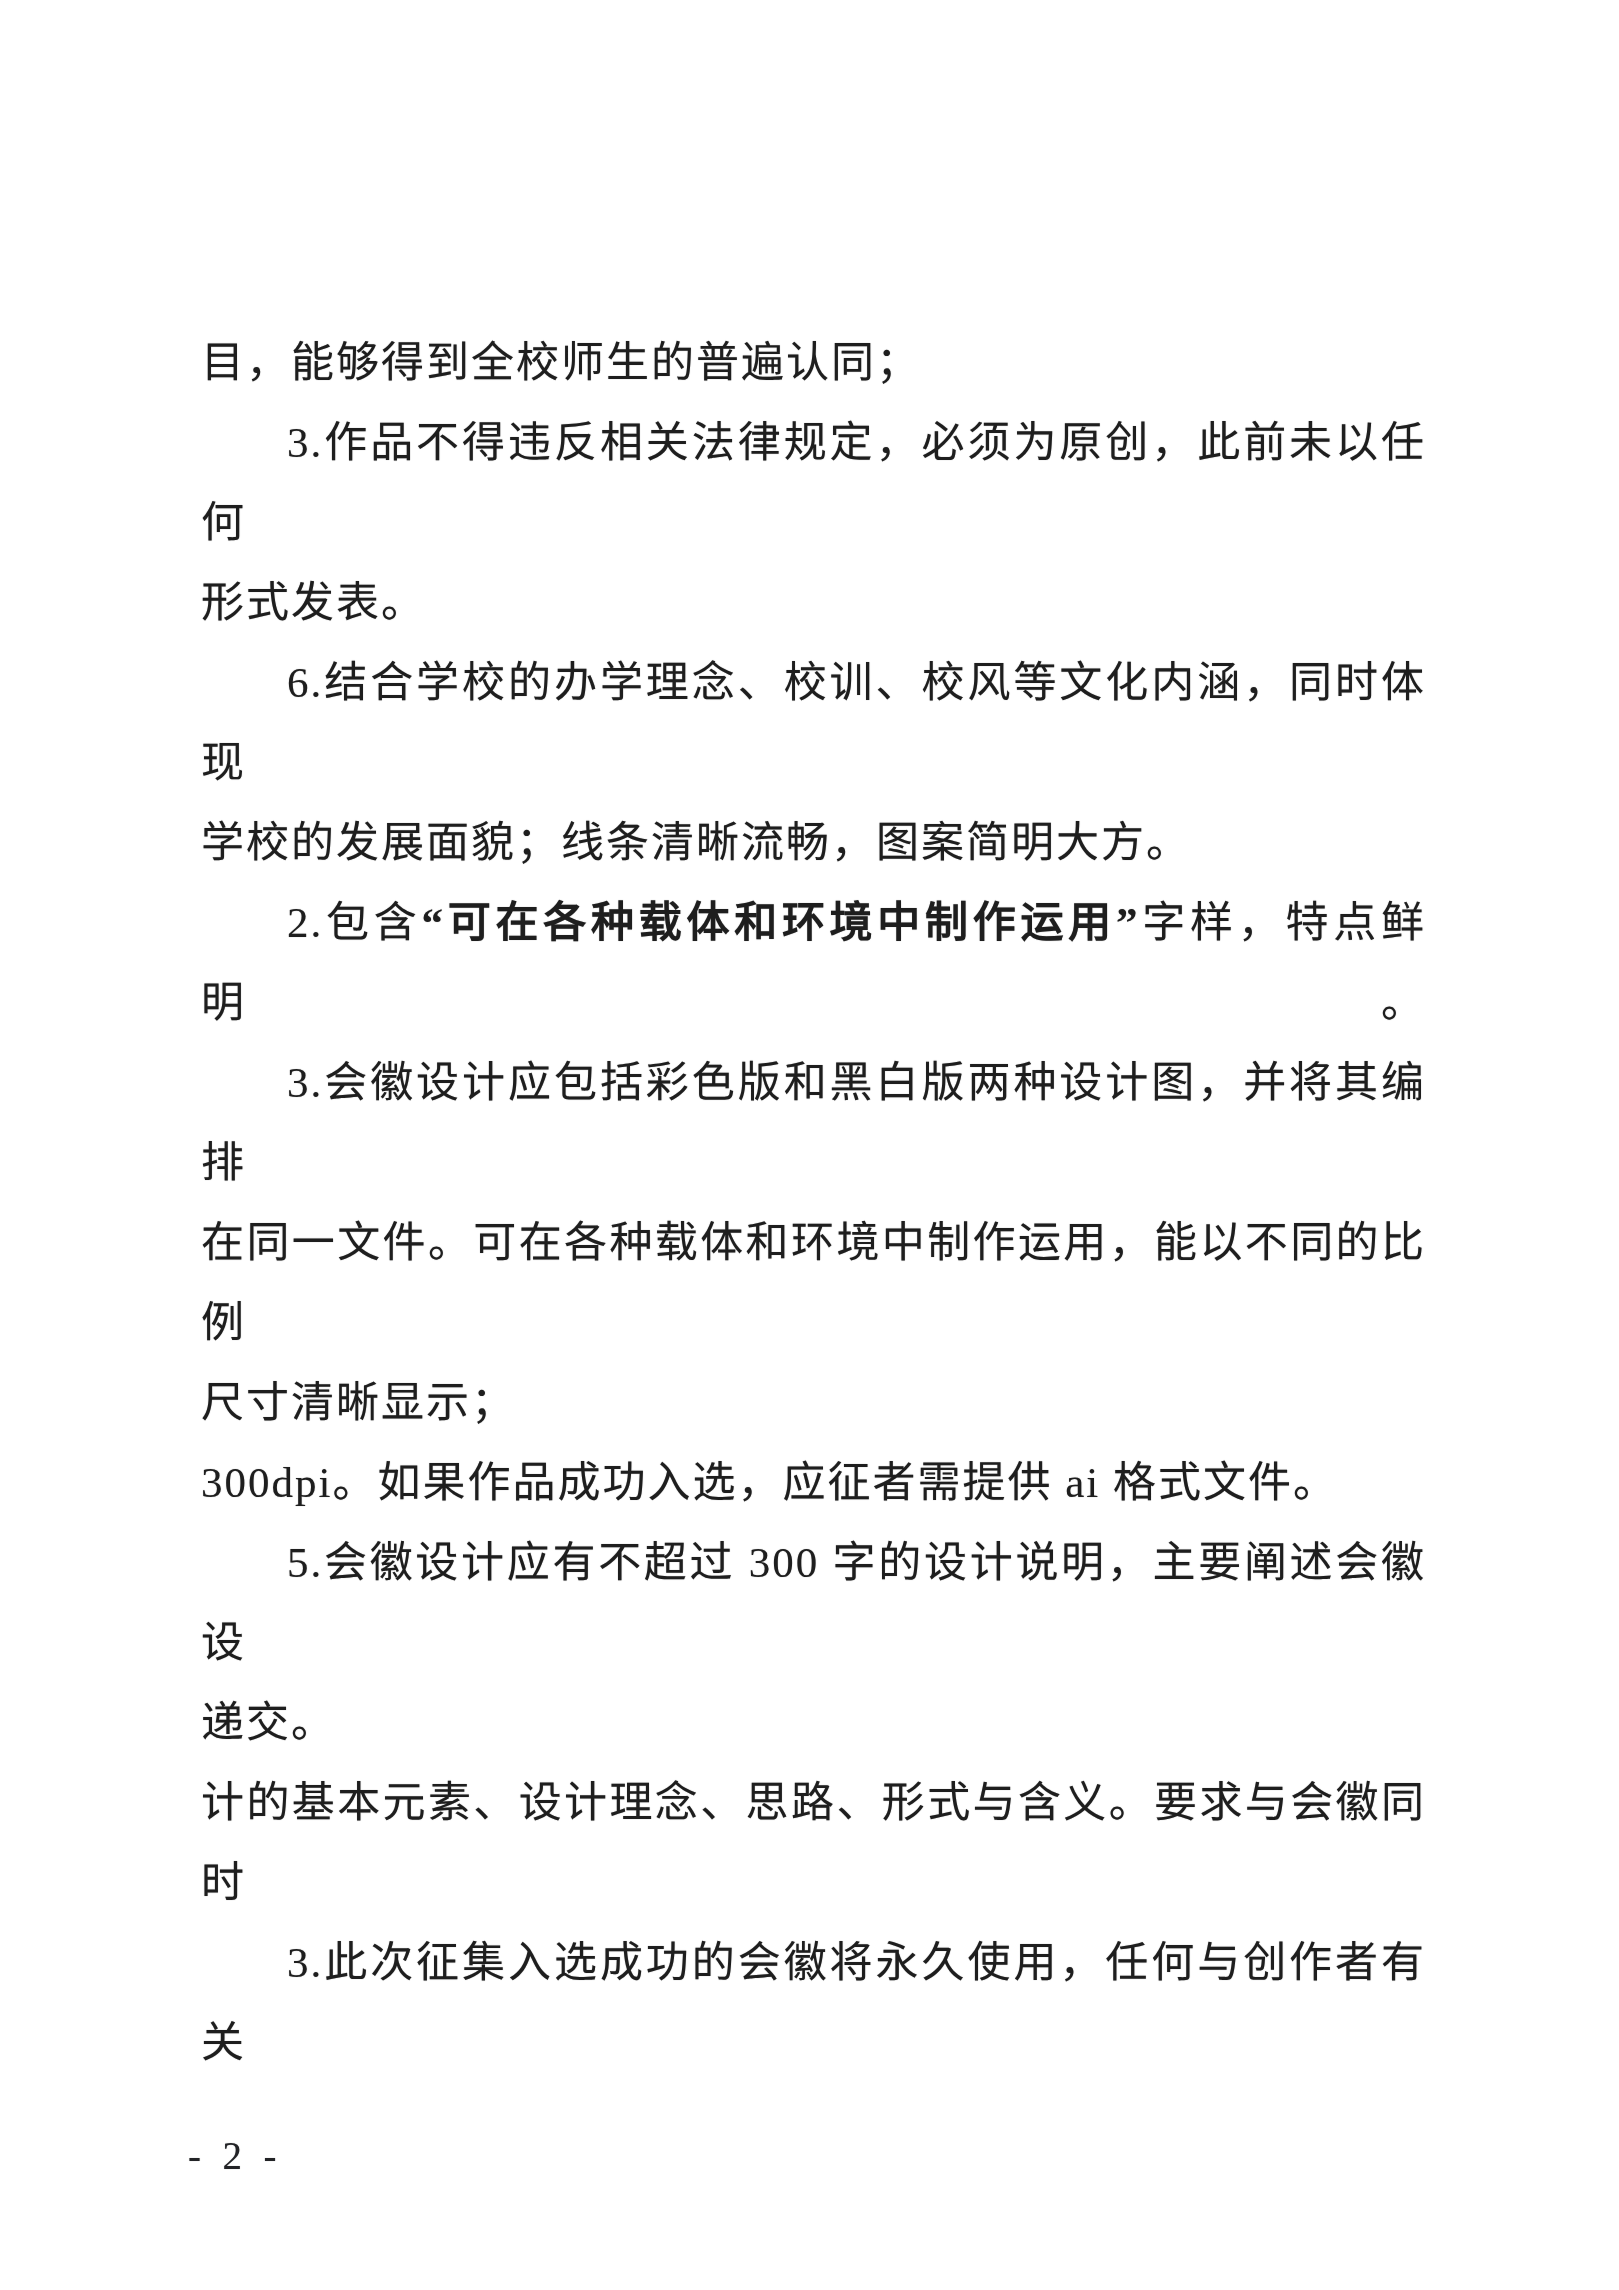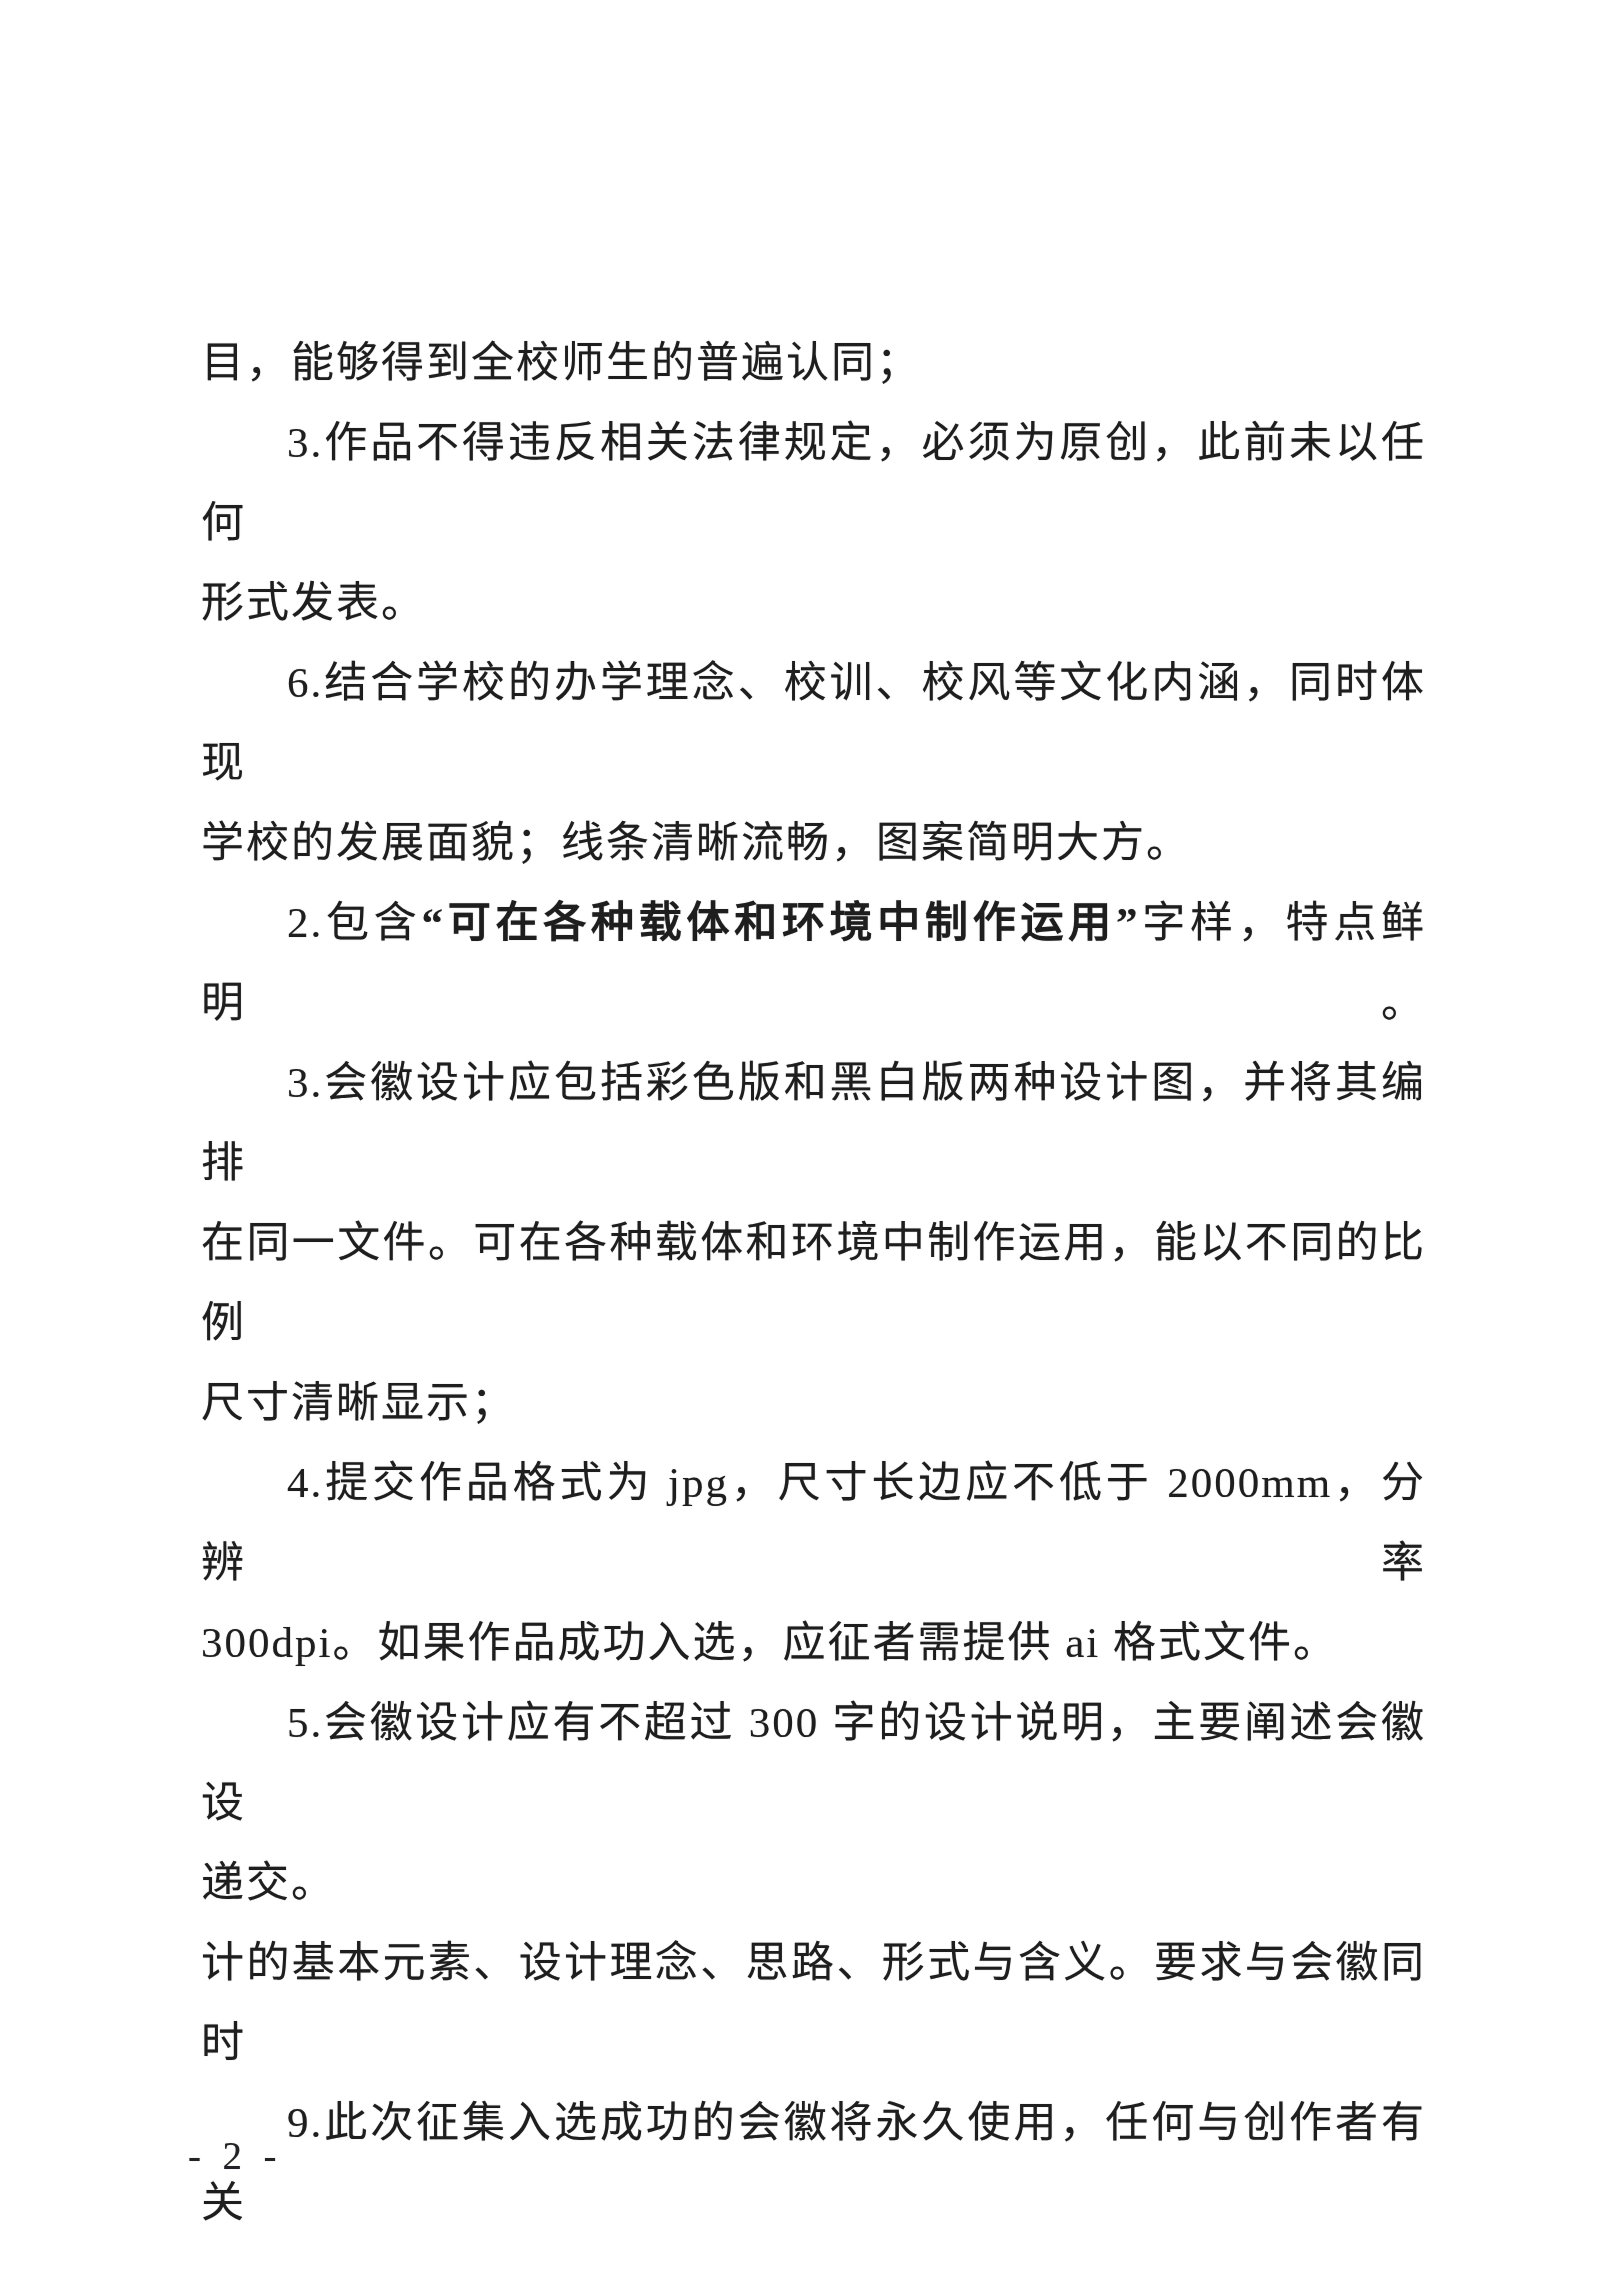--- a/index.html
+++ b/index.html
@@ -64,25 +64,24 @@
   <div class="text-block">
     <div class="ln">目，能够得到全校师生的普遍认同；</div>
     <div class="ln ind just">3.作品不得违反相关法律规定，必须为原创，此前未以任何</div>
     <div class="ln">形式发表。</div>
     <div class="ln ind just">6.结合学校的办学理念、校训、校风等文化内涵，同时体现</div>
     <div class="ln">学校的发展面貌；线条清晰流畅，图案简明大方。</div>
     <div class="ln ind just"><span>2.包含</span><span class="b">“可在各种载体和环境中制作运用”</span><span>字样，特点鲜明。</span></div>
     <div class="ln ind just">3.会徽设计应包括彩色版和黑白版两种设计图，并将其编排</div>
     <div class="ln just">在同一文件。可在各种载体和环境中制作运用，能以不同的比例</div>
     <div class="ln">尺寸清晰显示；</div>
-    <div class="ln ind just">4.提交作品格式为 jpg，尺寸长边应不低于 2000mm，分辨率</div>
     <div class="ln">300dpi。如果作品成功入选，应征者需提供 ai 格式文件。</div>
     <div class="ln ind just">5.会徽设计应有不超过 300 字的设计说明，主要阐述会徽设</div>
     <div class="ln">递交。</div>
     <div class="ln just">计的基本元素、设计理念、思路、形式与含义。要求与会徽同时</div>
-    <div class="ln ind just">9.此次征集入选成功的会徽将永久使用，任何与创作者有关</div>
+    <div class="ln ind just">3.此次征集入选成功的会徽将永久使用，任何与创作者有关</div>
 
   </div>
 
   <div class="page-number">- 2 -</div>
 
 </div>
 
 
 </body></html>

